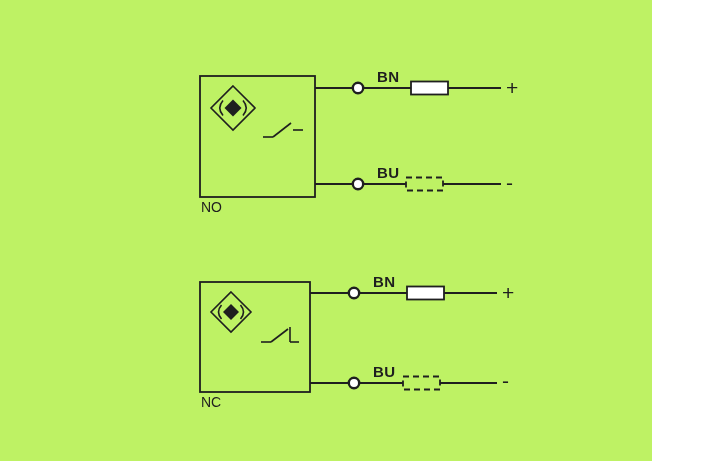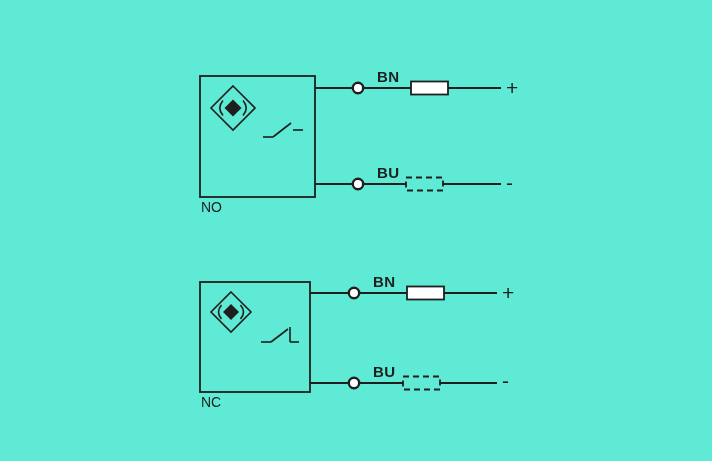--- a/index.html
+++ b/index.html
@@ -2,23 +2,23 @@
 <html><head>
 <meta charset="utf-8">
 <style>
   html, body {
     margin: 0;
     padding: 0;
     background: #ffffff;
   }
   .canvas {
     position: relative;
-    width: 712px;
+    width: 652px;
     height: 461px;
-    background: #5eead4;
+    background: #bef264;
     overflow: hidden;
     font-family: "Liberation Sans", sans-serif;
   }
   svg { display: block; }
   .stroke {
     stroke: #1f1f1f;
     fill: none;
     stroke-linecap: butt;
   }
   .wire        { stroke-width: 2; }

